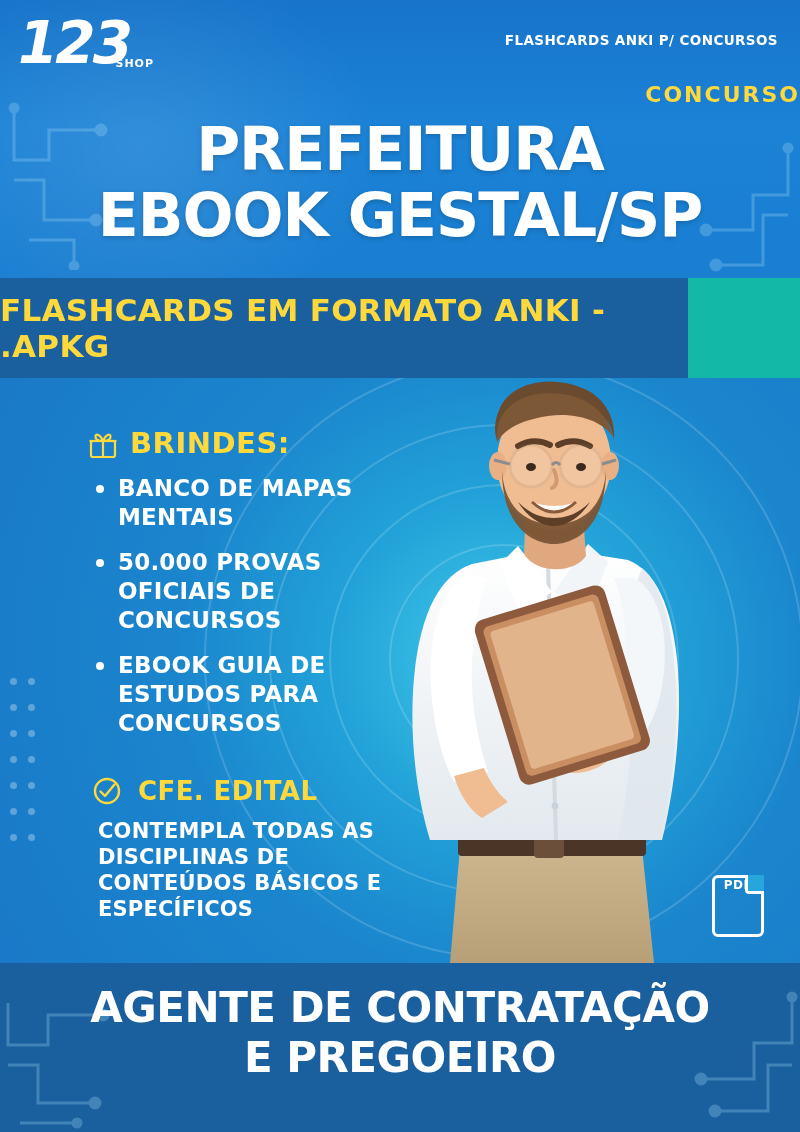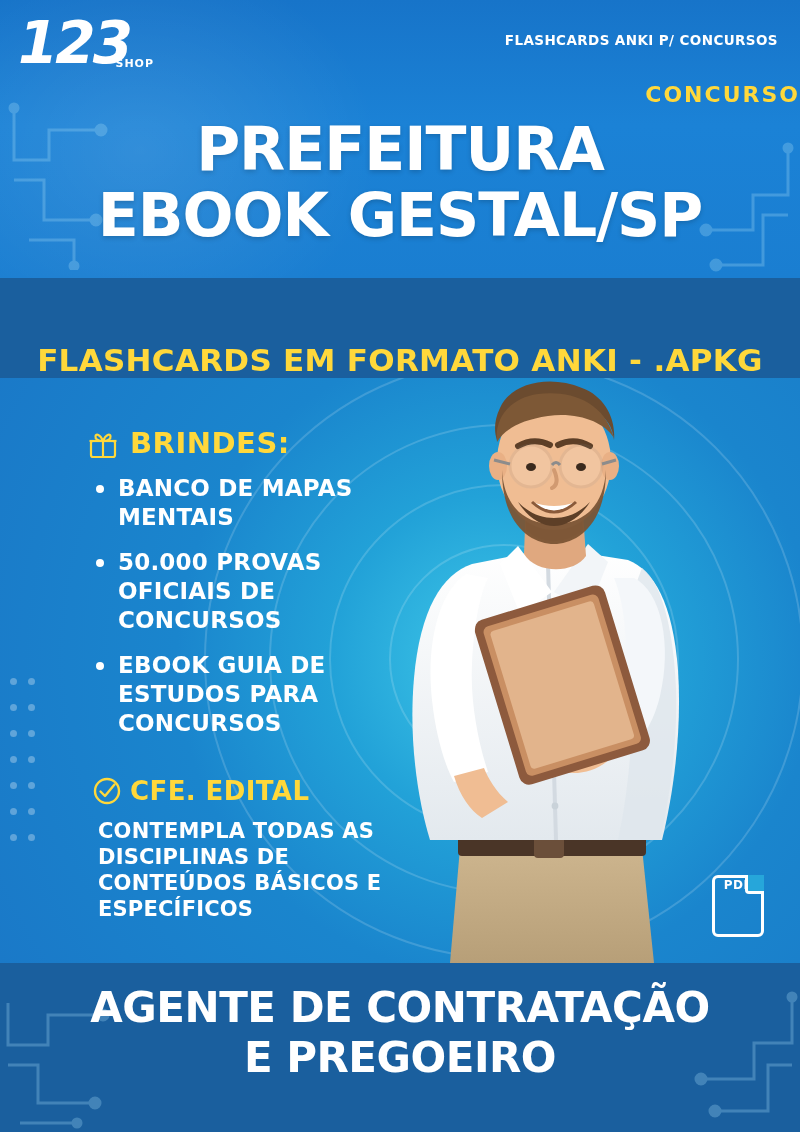--- a/index.html
+++ b/index.html
@@ -62,23 +62,23 @@
     text-align:center; color:#ffffff;
     font-family:"DejaVu Sans", sans-serif;
     font-weight:bold;
     font-size:60px; line-height:66px;
     letter-spacing:-1px;
     text-shadow:0 2px 5px rgba(0,0,0,.18);
   }
 
   
   .sub-band {
-    position:absolute; top:278px; left:0; width:800px; height:100px;
+    position:absolute; top:278px; left:0; width:688px; height:100px;
     background:#1a5f9e;
-    display:flex; align-items:flex-end; justify-content:center;
+    display:flex; align-items:center; justify-content:center;
   }
   .sub-band-text {
     color:#ffd83b; font-size:31px; font-weight:bold;
     font-family:"DejaVu Sans", sans-serif;
     letter-spacing:.3px;
   }
 
   
   .main {
     position:absolute; top:378px; left:0; width:800px; height:585px;
@@ -121,21 +121,21 @@
     padding-left:26px; margin-bottom:16px;
     letter-spacing:.2px;
   }
   .bullets li:before{
     content:""; position:absolute; left:4px; top:11px;
     width:8px; height:8px; border-radius:50%; background:#ffffff;
   }
 
   .cfe-head {
     position:absolute; top:398px; left:92px;
-    display:flex; align-items:center; gap:8px;
+    display:flex; align-items:center; gap:16px;
   }
   .check-icon { width:30px; height:30px; }
   .cfe-title {
     color:#ffd83b; font-size:26px; font-weight:bold;
     font-family:"DejaVu Sans", sans-serif; letter-spacing:.4px;
   }
   .cfe-body {
     position:absolute; top:440px; left:98px; width:320px;
     color:#ffffff; font-size:21px; line-height:26px;
     font-weight:bold; font-family:"DejaVu Sans", sans-serif;

